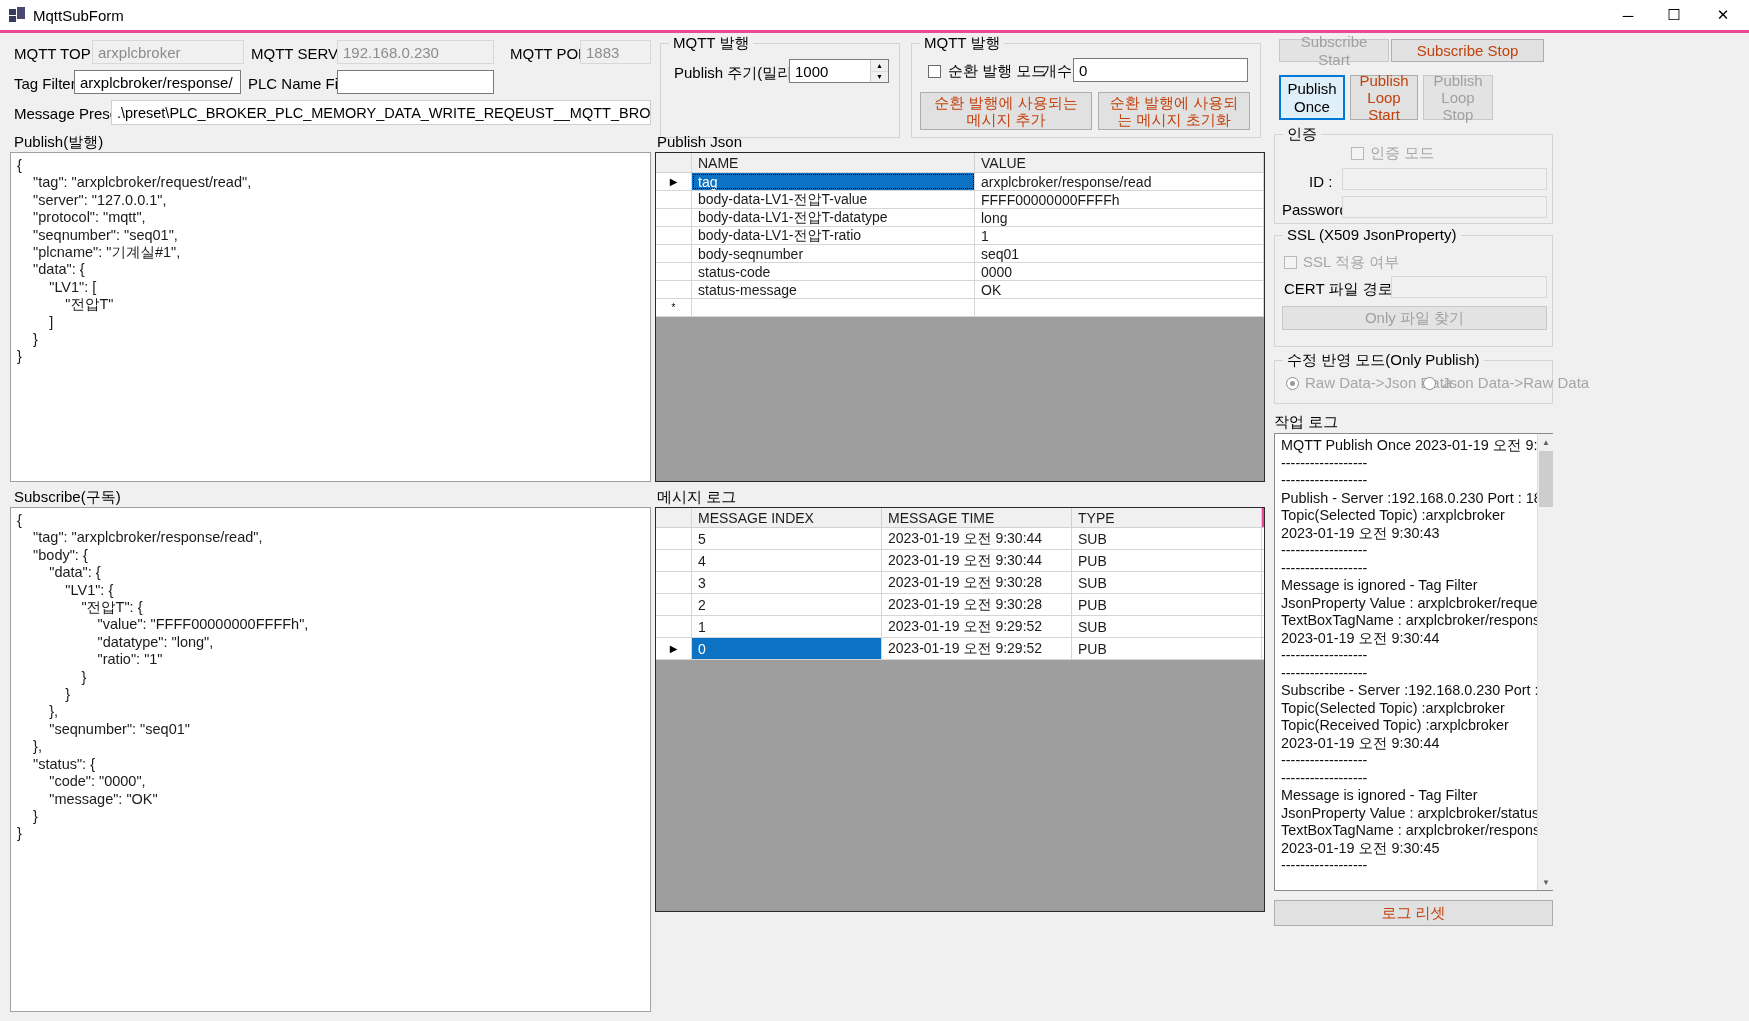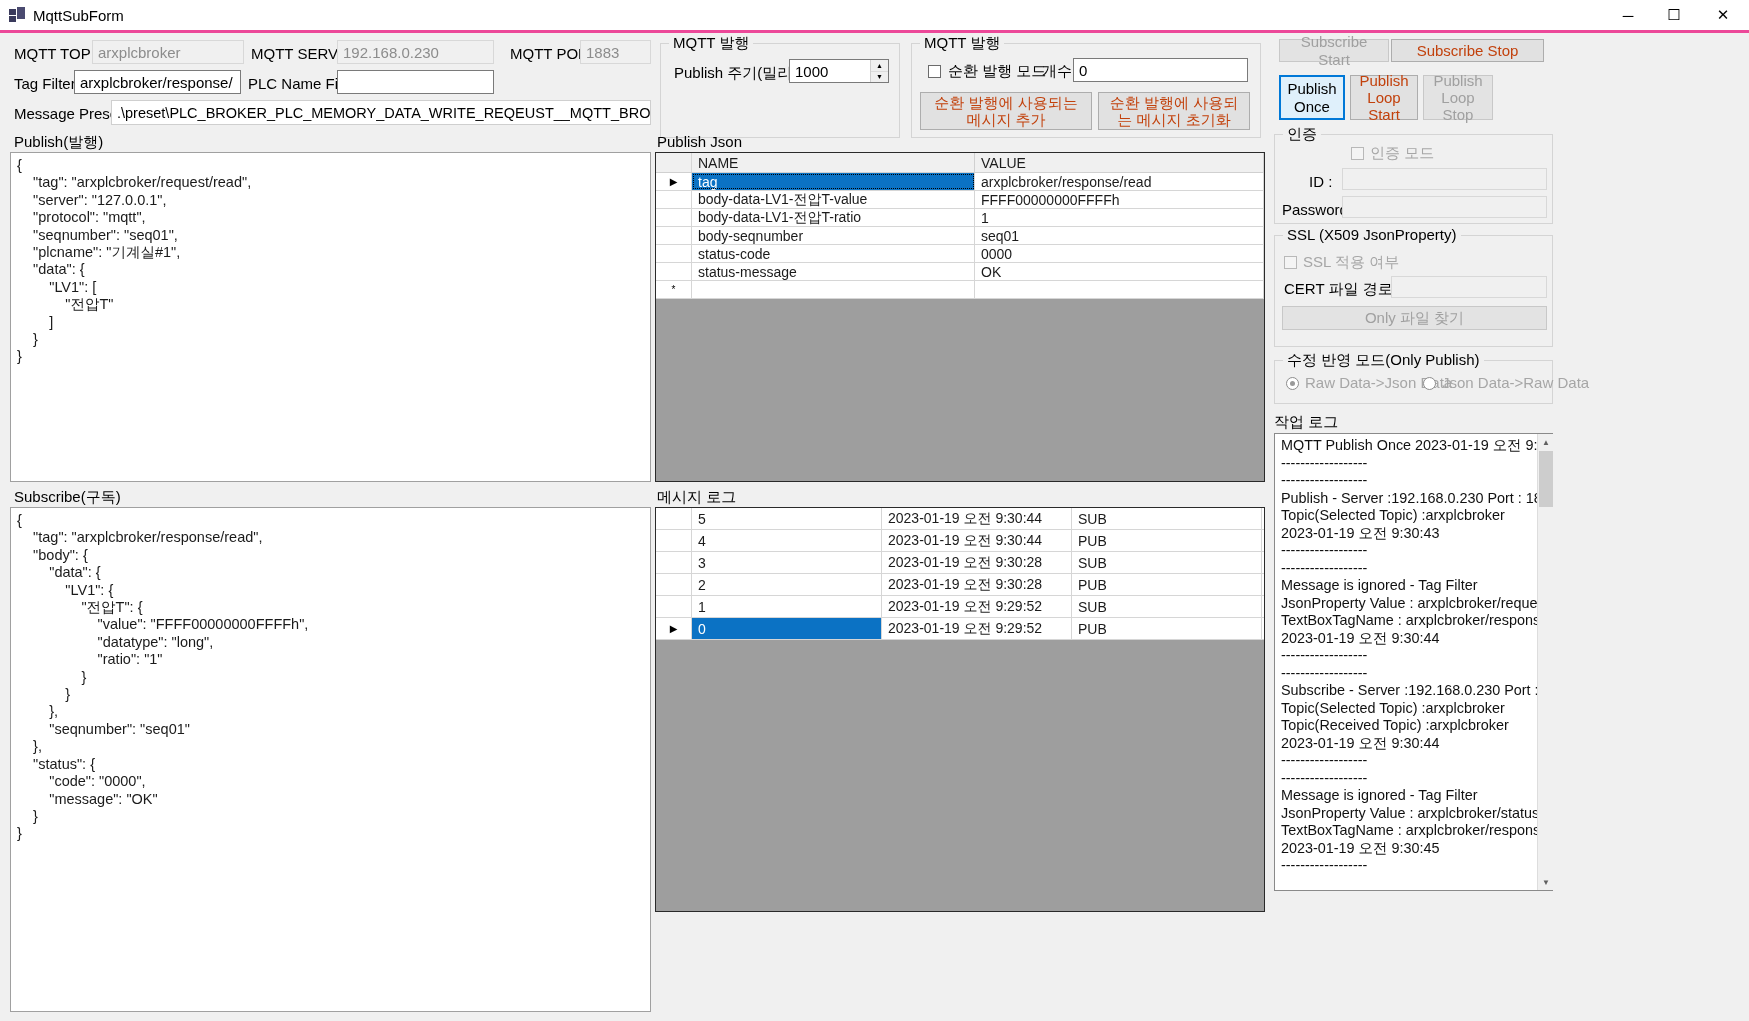--- a/index.html
+++ b/index.html
@@ -282,20 +282,21 @@
         <div class="ln">2023-01-19 오전 9:30:45</div>
         <div class="ln">------------------</div>
       </div>
   </div>
   <div class="vscroll" style="left:1537px;top:401px;width:16px;height:456px;">
     <div class="ar" style="top:0;">▲</div>
     <div class="thumb" style="top:17px;height:56px;"></div>
     <div class="ar" style="bottom:0;">▼</div>
   </div>
 
+  <div class="btn" style="position:absolute;left:1274px;top:867px;width:279px;height:26px;">로그 리셋</div>
 
   <div class="lbl" style="position:absolute;left:14px;top:100px;">Publish(발행)</div>
   <div class="jsonbox" style="left:10px;top:119px;width:641px;height:330px;">{
     "tag": "arxplcbroker/request/read",
     "server": "127.0.0.1",
     "protocol": "mqtt",
     "seqnumber": "seq01",
     "plcname": "기계실#1",
     "data": {
         "LV1": [
@@ -338,20 +339,25 @@
           <div class="gc selfocus" style="width: 283px;">tag</div>
           <div class="gc" style="width: 289px;">arxplcbroker/response/read</div>
         </div>
         <div class="grow">
           <div class="rowhdr"></div>
           <div class="gc" style="width: 283px;">body-data-LV1-전압T-value</div>
           <div class="gc" style="width: 289px;">FFFF00000000FFFFh</div>
         </div>
         <div class="grow">
           <div class="rowhdr"></div>
+          <div class="gc" style="width: 283px;">body-data-LV1-전압T-datatype</div>
+          <div class="gc" style="width: 289px;">long</div>
+        </div>
+        <div class="grow">
+          <div class="rowhdr"></div>
           <div class="gc" style="width: 283px;">body-data-LV1-전압T-ratio</div>
           <div class="gc" style="width: 289px;">1</div>
         </div>
         <div class="grow">
           <div class="rowhdr"></div>
           <div class="gc" style="width: 283px;">body-seqnumber</div>
           <div class="gc" style="width: 289px;">seq01</div>
         </div>
         <div class="grow">
           <div class="rowhdr"></div>
@@ -366,20 +372,26 @@
         <div class="grow">
           <div class="rowhdr">*</div>
           <div class="gc" style="width: 283px;"></div>
           <div class="gc" style="width: 289px;"></div>
         </div>
       </div>
   </div>
 
   <div class="lbl" style="position:absolute;left:657px;top:455px;">메시지 로그</div>
   <div class="grid" style="left:655px;top:474px;width:610px;height:405px;">
+    <div class="ghead" id="ml-head">
+      <div class="rowhdr hdrtop"></div>
+    <div class="gh" style="width: 190px;">MESSAGE INDEX</div>
+        <div class="gh" style="width: 190px;">MESSAGE TIME</div>
+        <div class="gh" style="width: 190px;">TYPE</div>
+      </div>
     <div id="ml-body">
         <div class="grow" style="height: 22px;">
           <div class="rowhdr"></div>
           <div class="gc" style="width: 190px;">5</div>
           <div class="gc" style="width: 190px;">2023-01-19 오전 9:30:44</div>
           <div class="gc" style="width: 190px;">SUB</div>
         </div>
         <div class="grow" style="height: 22px;">
           <div class="rowhdr"></div>
           <div class="gc" style="width: 190px;">4</div>

